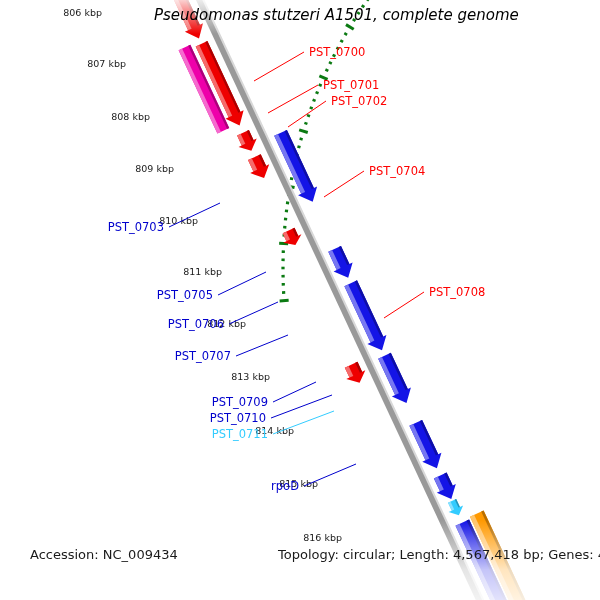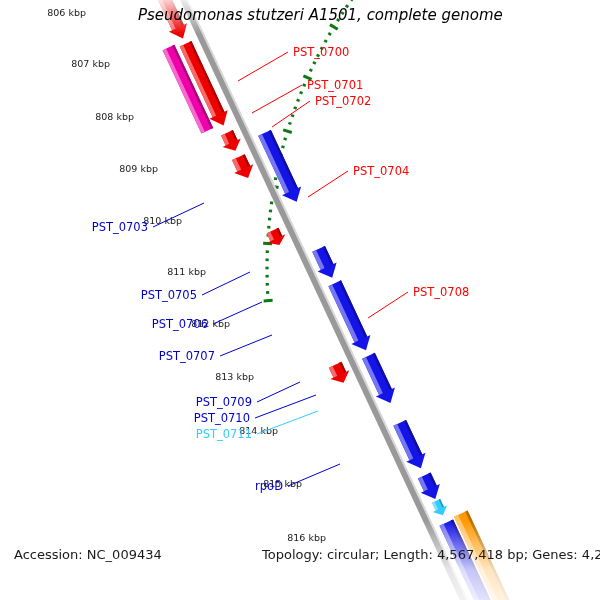--- a/index.html
+++ b/index.html
@@ -10,21 +10,21 @@
   }
   body {
     width: 600px;
     height: 600px;
     position: relative;
     overflow: hidden;
     font-family: "DejaVu Sans", sans-serif;
   }
   #stage {
     position: absolute;
-    left: 0; top: 0;
+    left: 16px; top: 0;
     width: 480px;
     height: 600px;
   }
   svg#canvas {
     position: absolute;
     left: 0; top: 0;
     width: 600px;
     height: 600px;
     display: block;
   }

